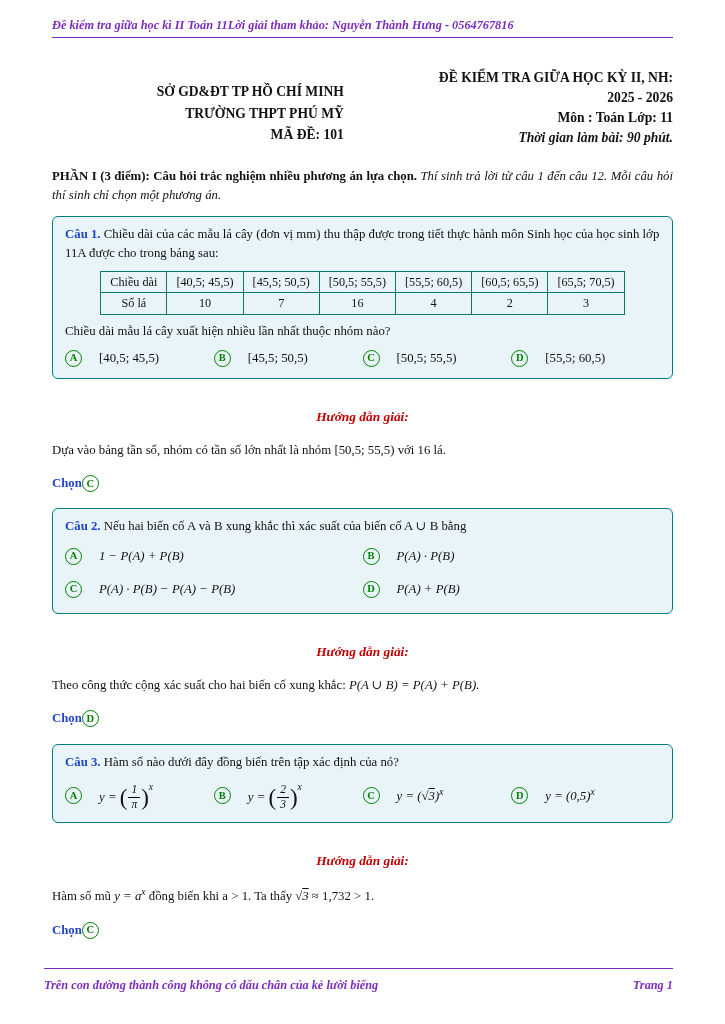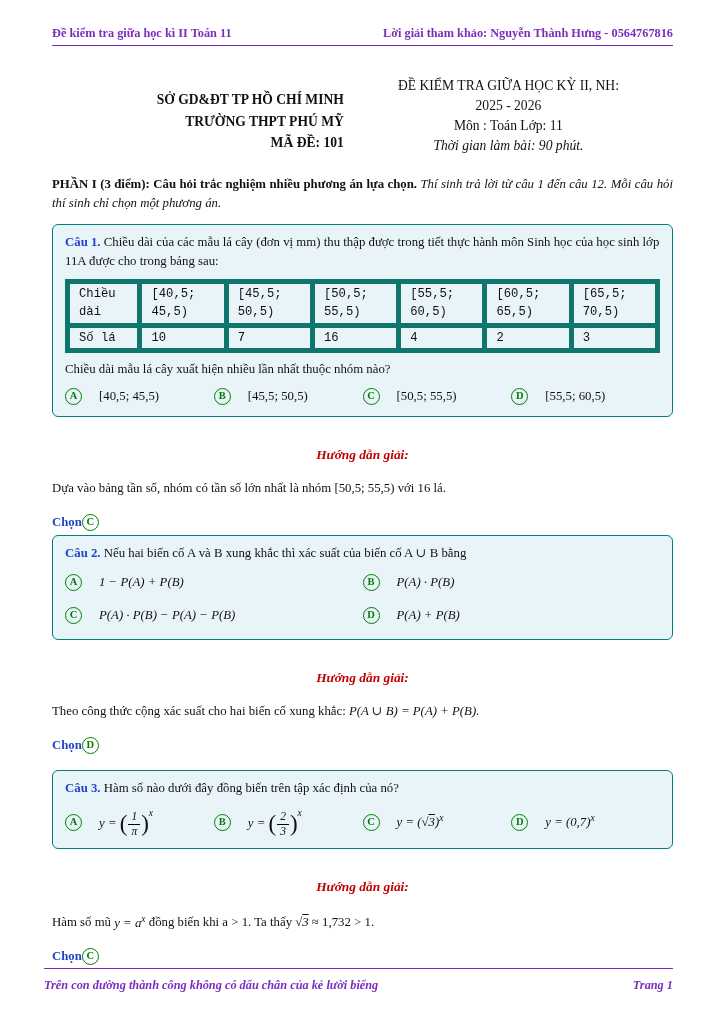--- a/index.html
+++ b/index.html
@@ -7,41 +7,41 @@
   .page {
     position: relative;
     width: 725px; height: 1024px;
     background: #ffffff;
     font-family: "Liberation Serif", "DejaVu Serif", serif;
     font-size: 12.8px; line-height: 1.5; color: #111;
     padding: 16px 52px 0 52px;
     overflow: hidden;
   }
   
-  .doc-header { display: flex; justify-content: space-between; align-items: baseline;
-    color: #7B2CBF; font-weight: 600; font-size: 12.3px; margin-top: 8px; }
+  .doc-header { display: flex; align-items: baseline;
+    color: #7B2CBF; font-style: italic; font-weight: 600; font-size: 12.3px; }
   .rule { border: none; border-top: 1.4px solid #7B2CBF; margin: 3px 0 0 0; }
 
   
   .title-row { display: flex; margin-top: 30px; }
   .title-left { width: 47%; padding-left: 26px; padding-top: 13px;
     font-weight: bold; font-size: 13.6px; line-height: 1.55; text-align: right; }
-  .title-right { width: 53%; text-align: center; font-weight: normal; font-size: 13.6px; line-height: 1.45; }
+  .title-right { width: 53%; text-align: right; font-weight: bold; font-size: 13.6px; line-height: 1.45; }
   .title-right .line4 { font-style: italic; }
 
   .part-head { margin: 20px 0 0 0; text-align: justify; }
 
   
   .qbox { margin-top: 10px; border: 1.4px solid #008080; border-radius: 6px;
     background: #E8F4F8; padding: 8px 12px 10px 12px; }
   .qlabel { color: #2244CC; font-weight: bold; }
   .q-text { }
 
   .freq-table { border-collapse: collapse; margin: 8px auto 4px auto; font-size: 12.2px; }
-  .freq-table td { border: 5px solid #0f766e; padding: 1px 9px; text-align: left; font-family: Liberation Mono, monospace; }
+  .freq-table td { border: 1px solid #0f766e; padding: 1px 9px; text-align: center; }
 
   .q-question { margin: 7px 0 8px 0; }
 
   .opt-row { display: flex; margin-top: 6px; align-items: center; }
   .opt-row .opt { flex: 1; }
   .opt { display: flex; align-items: center; gap: 17px; }
   .opt-grid { display: grid; grid-template-columns: 1fr 1fr; row-gap: 14px; margin: 10px 0 4px 0; }
   .opt-letter { display: inline-flex; flex: 0 0 auto; align-items: center; justify-content: center;
     width: 17px; height: 17px; border: 1.2px solid #008000; border-radius: 50%;
     color: #008000; font-weight: bold; font-size: 10.5px; line-height: 1; }
@@ -142,21 +142,21 @@
     </div>
   </div>
 
   <div class="sol-head">Hướng dẫn giải:</div>
   <p class="body-text">Dựa vào bảng tần số, nhóm có tần số lớn nhất là nhóm [50,5; 55,5) với 16 lá.</p>
   <div class="choose">
     <span class="choose-label">Chọn</span>
     <span class="opt-letter">C</span>
   </div>
 
-  <div class="qbox" style="margin-top:3px;">
+  <div class="qbox" style="margin-top:15px;">
     <div class="q-text"><span class="qlabel">Câu 2.</span> <span>Nếu hai biến cố A và B xung khắc thì xác suất của biến cố A ∪ B bằng</span></div>
     <div class="opt-grid">
       <div class="opt">
         <span class="opt-letter">A</span>
         <span class="opt-text mi">1 − P(A) + P(B)</span>
       </div>
       <div class="opt">
         <span class="opt-letter">B</span>
         <span class="opt-text mi">P(A) · P(B)</span>
       </div>
@@ -194,21 +194,21 @@
               <span class="num">2</span>
               <span class="den">3</span>
             </span><span class="paren">)</span><sup class="exp-top">x</sup></span>
       </div>
       <div class="opt">
         <span class="opt-letter">C</span>
         <span class="opt-text mi"><span>y = (√</span><span class="radicand">3</span><span>)</span><sup class="exp">x</sup></span>
       </div>
       <div class="opt">
         <span class="opt-letter">D</span>
-        <span class="opt-text mi"><span>y = (0,7)</span><sup class="exp">x</sup></span>
+        <span class="opt-text mi"><span>y = (0,5)</span><sup class="exp">x</sup></span>
       </div>
     </div>
   </div>
 
   <div class="sol-head">Hướng dẫn giải:</div>
   <p class="body-text"><span>Hàm số mũ </span><span class="mi"><span>y = a</span><sup class="exp">x</sup></span><span> đồng biến khi a &gt; 1. Ta thấy </span><span class="mi"><span>√</span><span class="radicand">3</span></span><span> ≈ 1,732 &gt; 1.</span></p>
   <div class="choose">
     <span class="choose-label">Chọn</span>
     <span class="opt-letter">C</span>
   </div>

